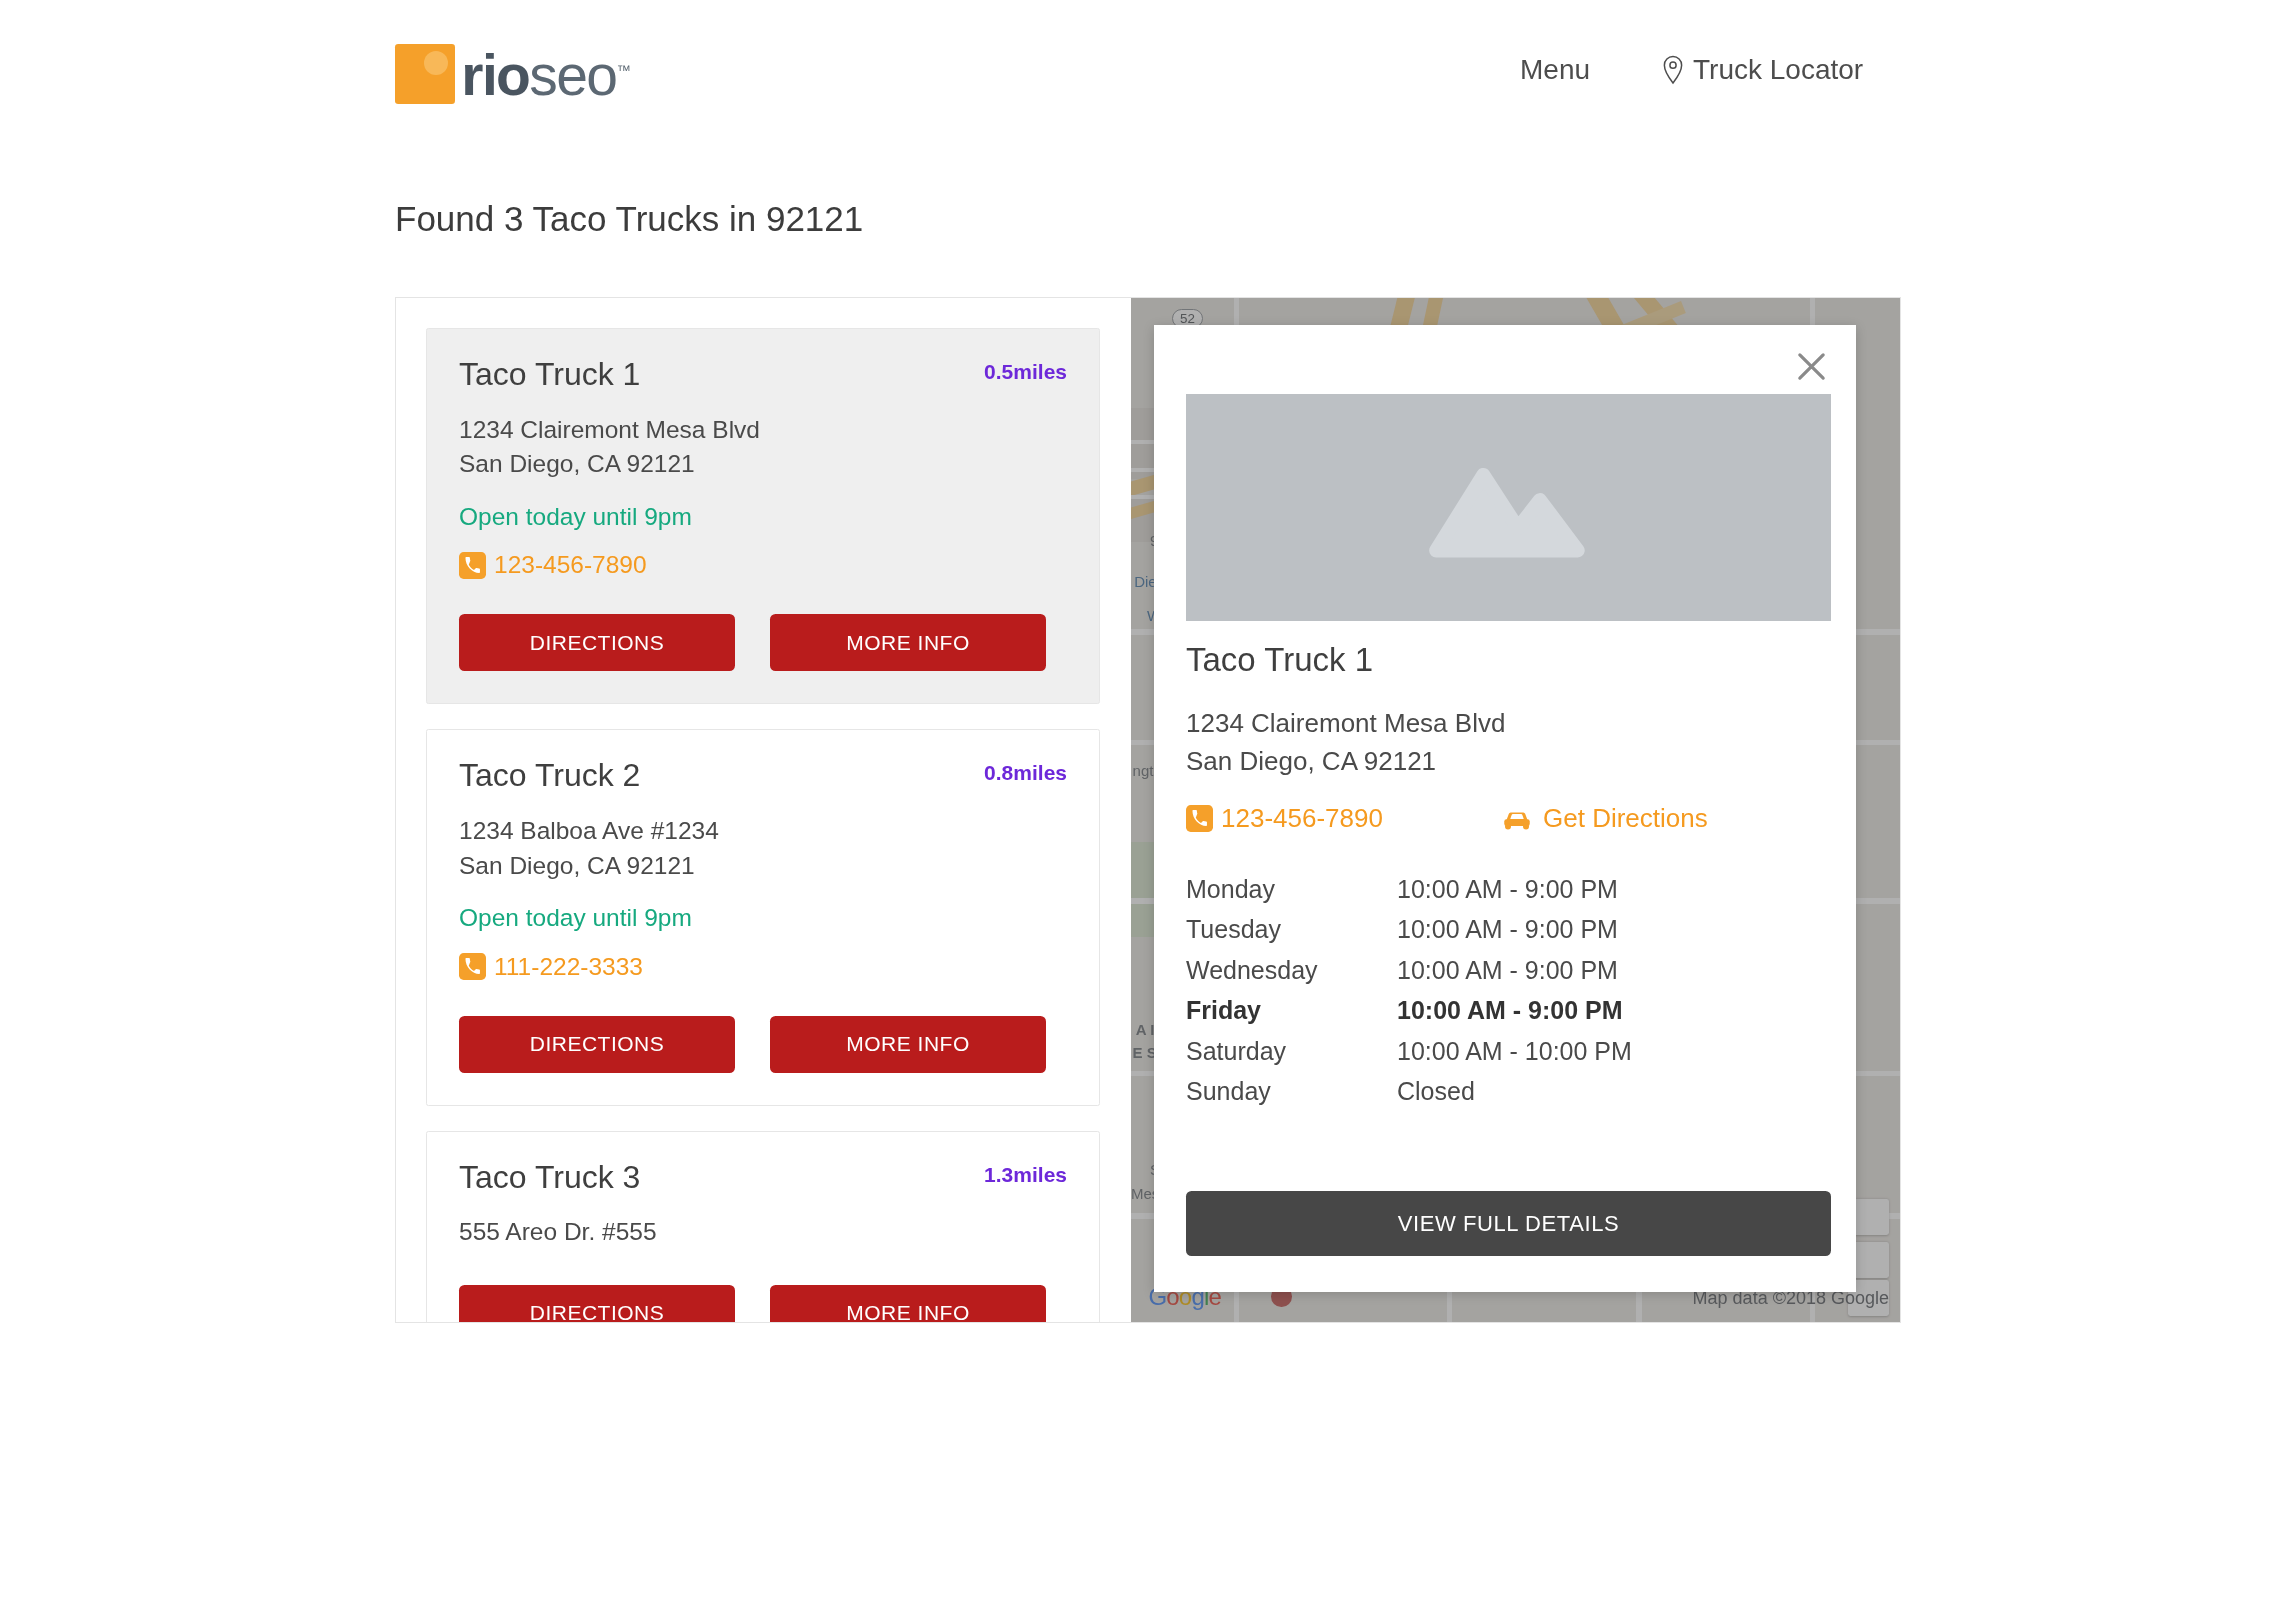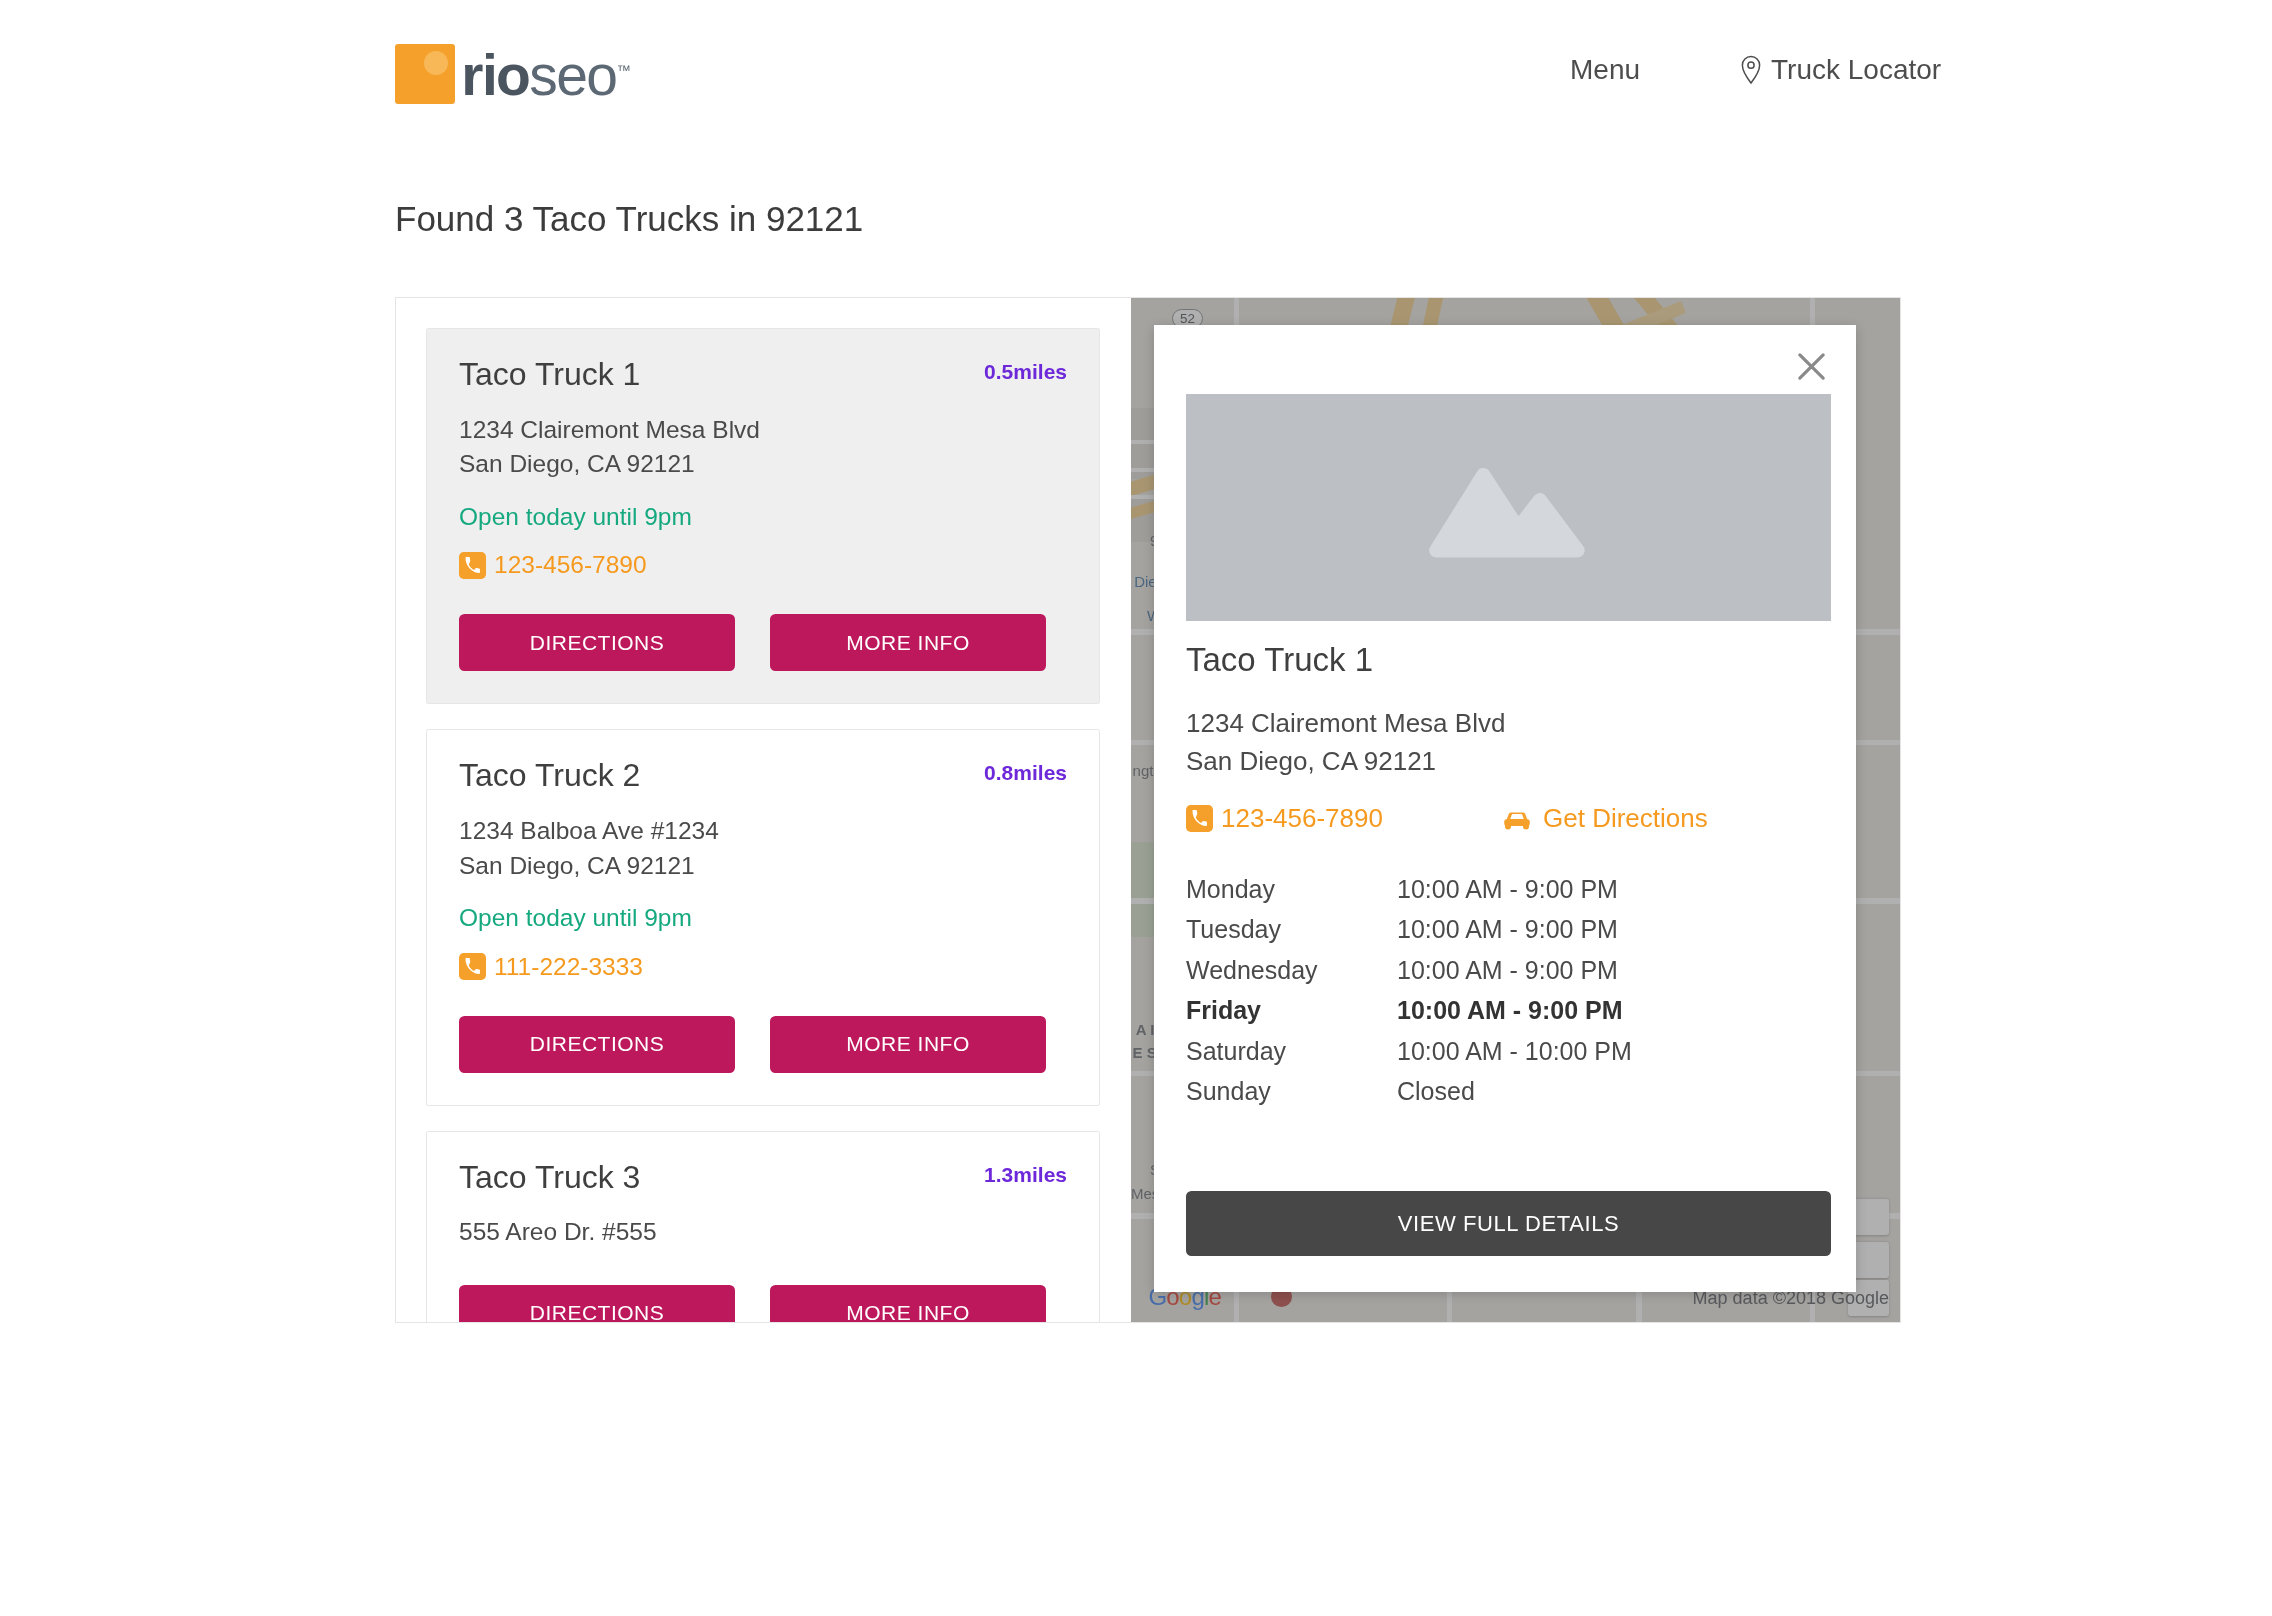--- a/index.html
+++ b/index.html
@@ -68,21 +68,21 @@
   .nav-item {
     font-size: 28px;
     color: #4d4d4d;
     font-weight: 400;
     white-space: nowrap;
   }
   .nav-menu { margin-right: 71px; }
   .nav-locator { display: inline-flex; align-items: center; gap: 8px; margin-right: 2320px; }
   .nav-locator { margin-right: 0; }
   .header-nav { right: 2273px; }
-  .header-nav { right: auto; left: 1570px; gap: 28px; }
+  .header-nav { right: auto; left: 1520px; }
   .pin-icon { width: 24px; height: 30px; display: inline-block; }
 
   
   .page-title {
     position: absolute;
     left: 395px; top: 199px;
     font-size: 35px;
     font-weight: 400;
     color: #3c3c3c;
     letter-spacing: 0px;
@@ -157,21 +157,21 @@
     background: #f5a02a;
     border-radius: 4.7px;
     display: inline-flex; align-items: center; justify-content: center;
     flex: none;
   }
   .card-buttons {
     margin-top: 35px;
     display: flex; gap: 35px;
   }
   .btn-dark {
-    background: #be185d;
+    background: #b91c1c;
     color: #ffffff;
     border: none;
     border-radius: 5.5px;
     font-size: 21px;
     font-family: "Liberation Sans", sans-serif;
     letter-spacing: 0.5px;
     height: 57px;
     width: 276px;
     cursor: pointer;
   }

